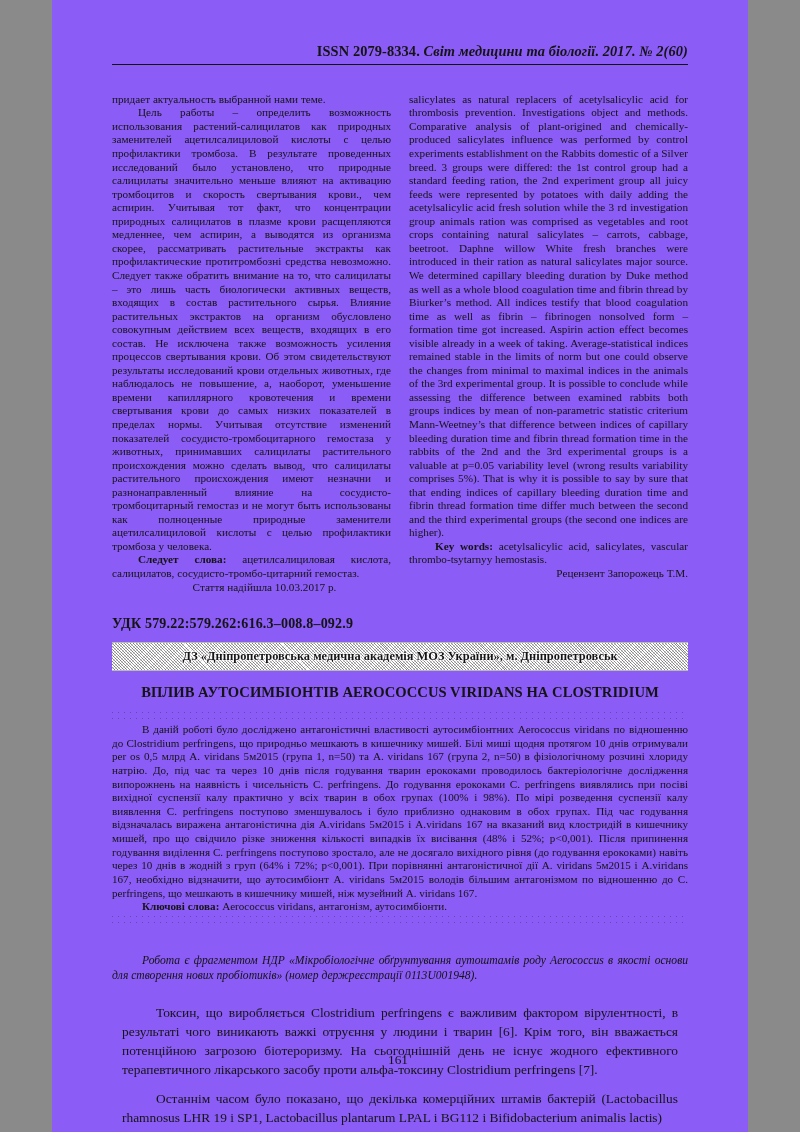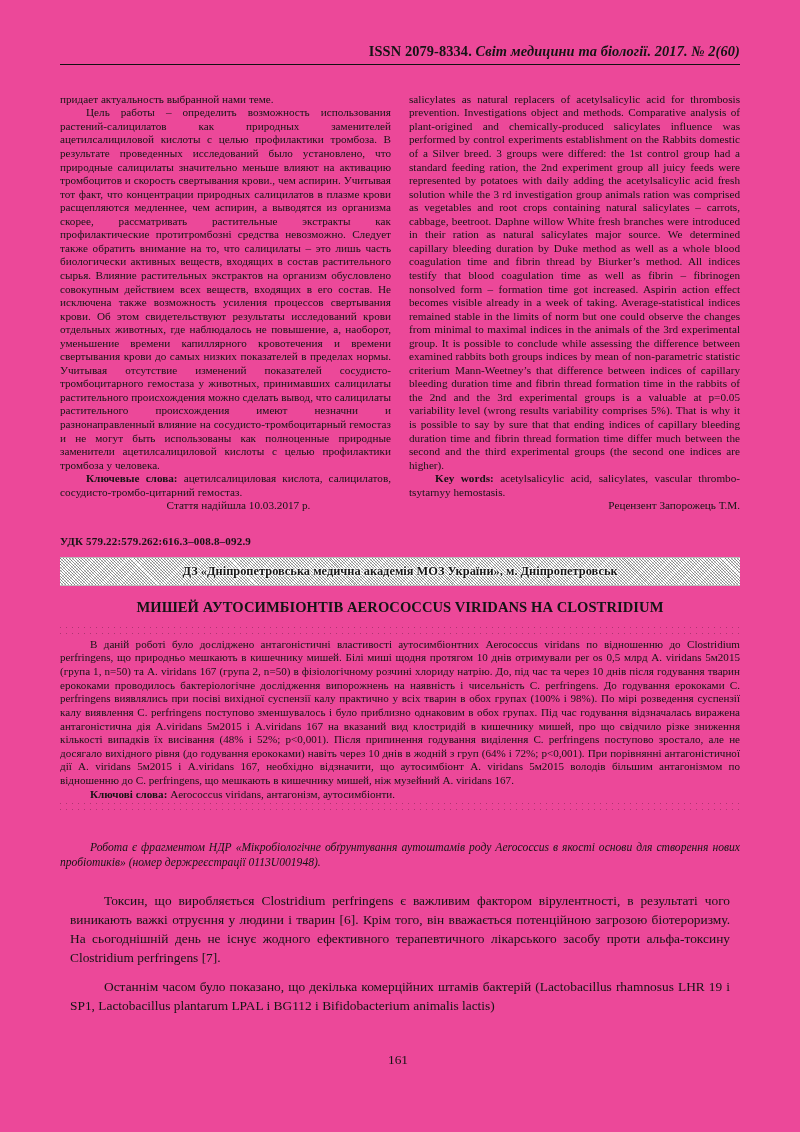--- a/index.html
+++ b/index.html
@@ -1,24 +1,24 @@
 <!DOCTYPE html>
 <html><head>
 <meta charset="utf-8">
 <title>Journal page 161</title>
 <style>
   html, body { margin:0; padding:0; background:#8a8a8a; }
   body { font-family:"Liberation Serif", serif; }
 
   .page {
     position:relative;
-    width:800px;
+    width:696px;
     height:1132px;
     margin:0 auto;
-    background:#ec4899;
+    background:#8b5cf6;
     overflow:hidden;
     color:#141414;
     box-sizing:border-box;
   }
 
   .sheet {
     position:absolute;
     left:60px;
     right:60px;
     top:0;
@@ -59,21 +59,21 @@
   }
   .abs p { margin:0; text-indent:26px; }
   .abs p.noind { text-indent:0; }
   .kw { text-indent:26px; }
   .kw b { font-weight:bold; }
   .right-al { text-align:right; text-indent:0; }
   .center-al { text-align:center; text-indent:0; }
 
   
   .udc {
-    font-size:11px;
+    font-size:14px;
     font-weight:bold;
     margin-top:22px;
     margin-bottom:10px;
     letter-spacing:0.2px;
   }
 
   
   .authors {
     position:relative;
     padding:5px 0 6px 0;
@@ -169,21 +169,21 @@
       <span>Світ медицини та біології. 2017. № 2(60)</span>
     </div>
     <div class="rule-head"></div>
 
     <div class="cols">
 
       <div class="col">
         <div class="abs">
           <p class="noind">придает актуальность выбранной нами теме.</p>
           <p>Цель работы – определить возможность использования растений-салицилатов как природных заменителей ацетилсалициловой кислоты с целью профилактики тромбоза. В результате проведенных исследований было установлено, что природные салицилаты значительно меньше влияют на активацию тромбоцитов и скорость свертывания крови., чем аспирин. Учитывая тот факт, что концентрации природных салицилатов в плазме крови расщепляются медленнее, чем аспирин, а выводятся из организма скорее, рассматривать растительные экстракты как профилактические протитромбозні средства невозможно. Следует также обратить внимание на то, что салицилаты – это лишь часть биологически активных веществ, входящих в состав растительного сырья. Влияние растительных экстрактов на организм обусловлено совокупным действием всех веществ, входящих в его состав. Не исключена также возможность усиления процессов свертывания крови. Об этом свидетельствуют результаты исследований крови отдельных животных, где наблюдалось не повышение, а, наоборот, уменьшение времени капиллярного кровотечения и времени свертывания крови до самых низких показателей в пределах нормы. Учитывая отсутствие изменений показателей сосудисто-тромбоцитарного гемостаза у животных, принимавших салицилаты растительного происхождения можно сделать вывод, что салицилаты растительного происхождения имеют незначни и разнонаправленный влияние на сосудисто-тромбоцитарный гемостаз и не могут быть использованы как полноценные природные заменители ацетилсалициловой кислоты с целью профилактики тромбоза у человека.</p>
-          <p class="kw"><b>Ключевые слова:</b> <span>ацетилсалициловая кислота, салицилатов, сосудисто-тромбо-цитарний гемостаз.</span></p>
+          <p class="kw"><b>Следует слова:</b> <span>ацетилсалициловая кислота, салицилатов, сосудисто-тромбо-цитарний гемостаз.</span></p>
           <p class="center-al">Стаття надійшла 10.03.2017 р.</p>
         </div>
       </div>
 
       <div class="col">
         <div class="abs">
           <p class="noind">salicylates as natural replacers of acetylsalicylic acid for thrombosis prevention. Investigations object and methods. Comparative analysis of plant-origined and chemically-produced salicylates influence was performed by control experiments establishment on the Rabbits domestic of a Silver breed. 3 groups were differed: the 1st control group had a standard feeding ration, the 2nd experiment group all juicy feeds were represented by potatoes with daily adding the acetylsalicylic acid fresh solution while the 3 rd investigation group animals ration was comprised as vegetables and root crops containing natural salicylates – carrots, cabbage, beetroot. Daphne willow White fresh branches were introduced in their ration as natural salicylates major source. We determined capillary bleeding duration by Duke method as well as a whole blood coagulation time and fibrin thread by Biurker’s method. All indices testify that blood coagulation time as well as fibrin – fibrinogen nonsolved form – formation time got increased. Aspirin action effect becomes visible already in a week of taking. Average-statistical indices remained stable in the limits of norm but one could observe the changes from minimal to maximal indices in the animals of the 3rd experimental group. It is possible to conclude while assessing the difference between examined rabbits both groups indices by mean of non-parametric statistic criterium Mann-Weetney’s that difference between indices of capillary bleeding duration time and fibrin thread formation time in the rabbits of the 2nd and the 3rd experimental groups is a valuable at p=0.05 variability level (wrong results variability comprises 5%). That is why it is possible to say by sure that that ending indices of capillary bleeding duration time and fibrin thread formation time differ much between the second and the third experimental groups (the second one indices are higher).</p>
           <p class="kw"><b>Key words:</b> <span>acetylsalicylic acid, salicylates, vascular thrombo-tsytarnyy hemostasis.</span></p>
           <p class="right-al">Рецензент Запорожець Т.М.</p>
         </div>
@@ -191,21 +191,21 @@
 
     </div>
 
     <div class="udc">УДК 579.22:579.262:616.3–008.8–092.9</div>
 
     <div class="authors">
       <div class="ln">ДЗ «Дніпропетровська медична академія МОЗ України», м. Дніпропетровськ</div>
     </div>
 
     <div class="title">
-      <div>МИШЕЙ АУТОСИМБІОНТІВ AEROCOCCUS VIRIDANS НА CLOSTRIDIUM</div>
+      <div>ВПЛИВ АУТОСИМБІОНТІВ AEROCOCCUS VIRIDANS НА CLOSTRIDIUM</div>
     </div>
 
     <div class="zig"></div>
 
     <div class="uaabs">
       <p>В даній роботі було досліджено антагоністичні властивості аутосимбіонтних Aerococcus viridans по відношенню до Clostridium perfringens, що природньо мешкають в кишечнику мишей. Білі миші щодня протягом 10 днів отримували per os 0,5 млрд A. viridans 5м2015 (група 1, n=50) та A. viridans 167 (група 2, n=50) в фізіологічному розчині хлориду натрію. До, під час та через 10 днів після годування тварин ерококами проводилось бактеріологічне дослідження випорожнень на наявність і чисельність C. perfringens. До годування ерококами C. perfringens виявлялись при посіві вихідної суспензії калу практично у всіх тварин в обох групах (100% і 98%). По мірі розведення суспензії калу виявлення C. perfringens поступово зменшувалось і було приблизно однаковим в обох групах. Під час годування відзначалась виражена антагоністична дія A.viridans 5м2015 і A.viridans 167 на вказаний вид клостридій в кишечнику мишей, про що свідчило різке зниження кількості випадків їх висівання (48% і 52%; p&lt;0,001). Після припинення годування виділення C. perfringens поступово зростало, але не досягало вихідного рівня (до годування ерококами) навіть через 10 днів в жодній з груп (64% і 72%; p&lt;0,001). При порівнянні антагоністичної дії A. viridans 5м2015 і A.viridans 167, необхідно відзначити, що аутосимбіонт A. viridans 5м2015 володів більшим антагонізмом по відношенню до C. perfringens, що мешкають в кишечнику мишей, ніж музейний A. viridans 167.</p>
       <p><b>Ключові слова:</b> <span>Aerococcus viridans, антагонізм, аутосимбіонти.</span></p>
     </div>
 
     <div class="zig"></div>

